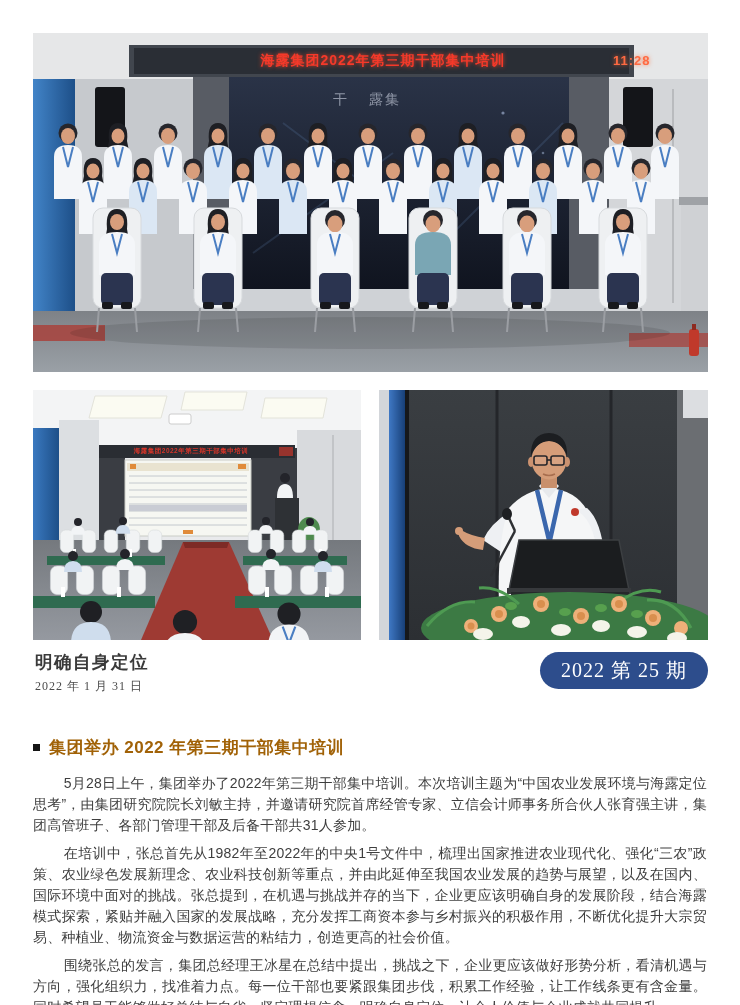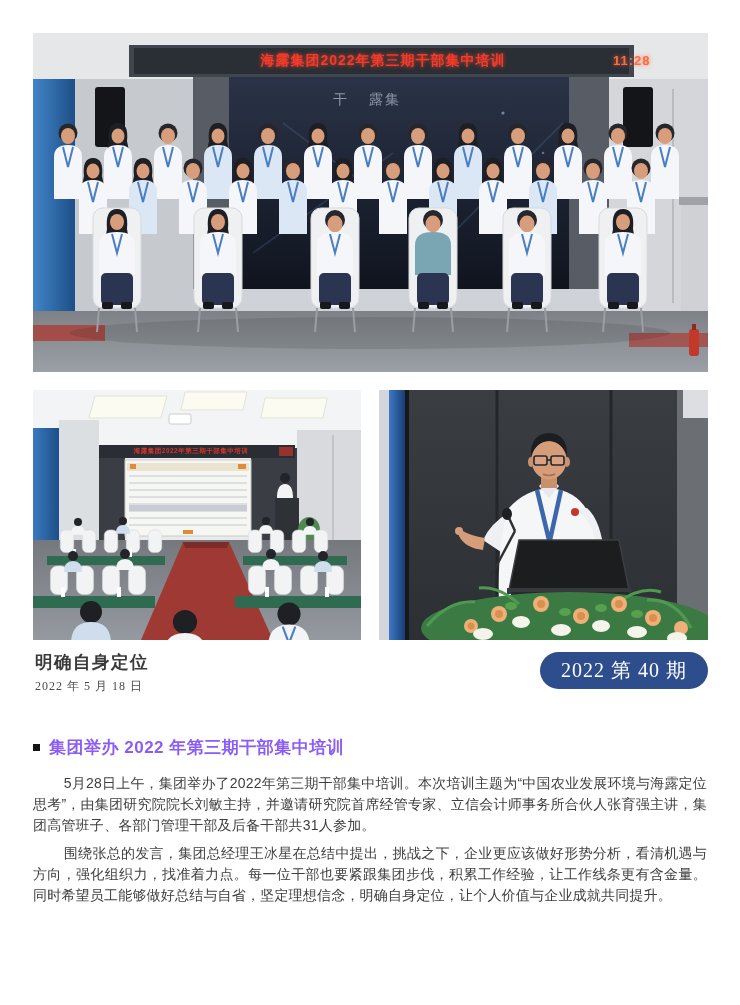--- a/index.html
+++ b/index.html
@@ -32,21 +32,21 @@
   .dept-name{position:absolute;left:35px;top:650px;font-family:"Liberation Serif",serif;
     font-size:17.5px;font-weight:600;color:#3a3a3a;letter-spacing:1.5px;}
   .dept-date{position:absolute;left:35px;top:678px;font-family:"Liberation Serif",serif;
     font-size:12px;color:#4a4a4a;letter-spacing:1px;}
   .issue-badge{position:absolute;right:32px;top:652px;height:37px;line-height:37px;
     padding:0 21px;border-radius:19px;background:#2d4d8c;color:#ffffff;
     font-family:"Liberation Serif",serif;font-size:20px;letter-spacing:1px;}
 
   
   .article{position:absolute;left:33px;top:736px;width:674px;}
-  .article-title{margin:0 0 14px 0;font-size:17px;font-weight:bold;color:#8b5cf6;
+  .article-title{margin:0 0 14px 0;font-size:17px;font-weight:bold;color:#a16207;
     letter-spacing:.5px;}
   .title-bullet{display:inline-block;width:7px;height:7px;background:#151515;
     margin-right:9px;vertical-align:2px;}
   .article p{margin:0 0 7px 0;font-size:14px;line-height:21px;color:#3e3e3e;
     text-align:justify;text-indent:2.2em;letter-spacing:.2px;}
 </style>
 </head>
 <body>
 
 <div class="page">
@@ -420,22 +420,23 @@
       <g fill="#57a04e">
         <ellipse cx="132" cy="216" rx="6" ry="4"></ellipse>
           <ellipse cx="222" cy="218" rx="6" ry="4"></ellipse>
         <ellipse cx="186" cy="222" rx="6" ry="4"></ellipse>
           <ellipse cx="258" cy="224" rx="6" ry="4"></ellipse>
       </g>
     </svg>
   </div>
 
   <div class="dept-name">明确自身定位</div>
-  <div class="dept-date">2022 年 5 月 18 日</div>
-  <div class="issue-badge">2022 第 40 期</div>
+  <div class="dept-date">2022 年 1 月 31 日</div>
+  <div class="issue-badge">2022 第 25 期</div>
 
   <div class="article">
     <h2 class="article-title"><span class="title-bullet"></span><span>集团举办 2022 年第三期干部集中培训</span></h2>
     <p>5月28日上午，集团举办了2022年第三期干部集中培训。本次培训主题为“中国农业发展环境与海露定位思考”，由集团研究院院长刘敏主持，并邀请研究院首席经管专家、立信会计师事务所合伙人张育强主讲，集团高管班子、各部门管理干部及后备干部共31人参加。</p>
+    <p>在培训中，张总首先从1982年至2022年的中央1号文件中，梳理出国家推进农业现代化、强化“三农”政策、农业绿色发展新理念、农业科技创新等重点，并由此延伸至我国农业发展的趋势与展望，以及在国内、国际环境中面对的挑战。张总提到，在机遇与挑战并存的当下，企业更应该明确自身的发展阶段，结合海露模式探索，紧贴并融入国家的发展战略，充分发挥工商资本参与乡村振兴的积极作用，不断优化提升大宗贸易、种植业、物流资金与数据运营的粘结力，创造更高的社会价值。</p>
     <p>围绕张总的发言，集团总经理王冰星在总结中提出，挑战之下，企业更应该做好形势分析，看清机遇与方向，强化组织力，找准着力点。每一位干部也要紧跟集团步伐，积累工作经验，让工作线条更有含金量。同时希望员工能够做好总结与自省，坚定理想信念，明确自身定位，让个人价值与企业成就共同提升。</p>
   </div>
 
 </div>
 
 </body></html>

